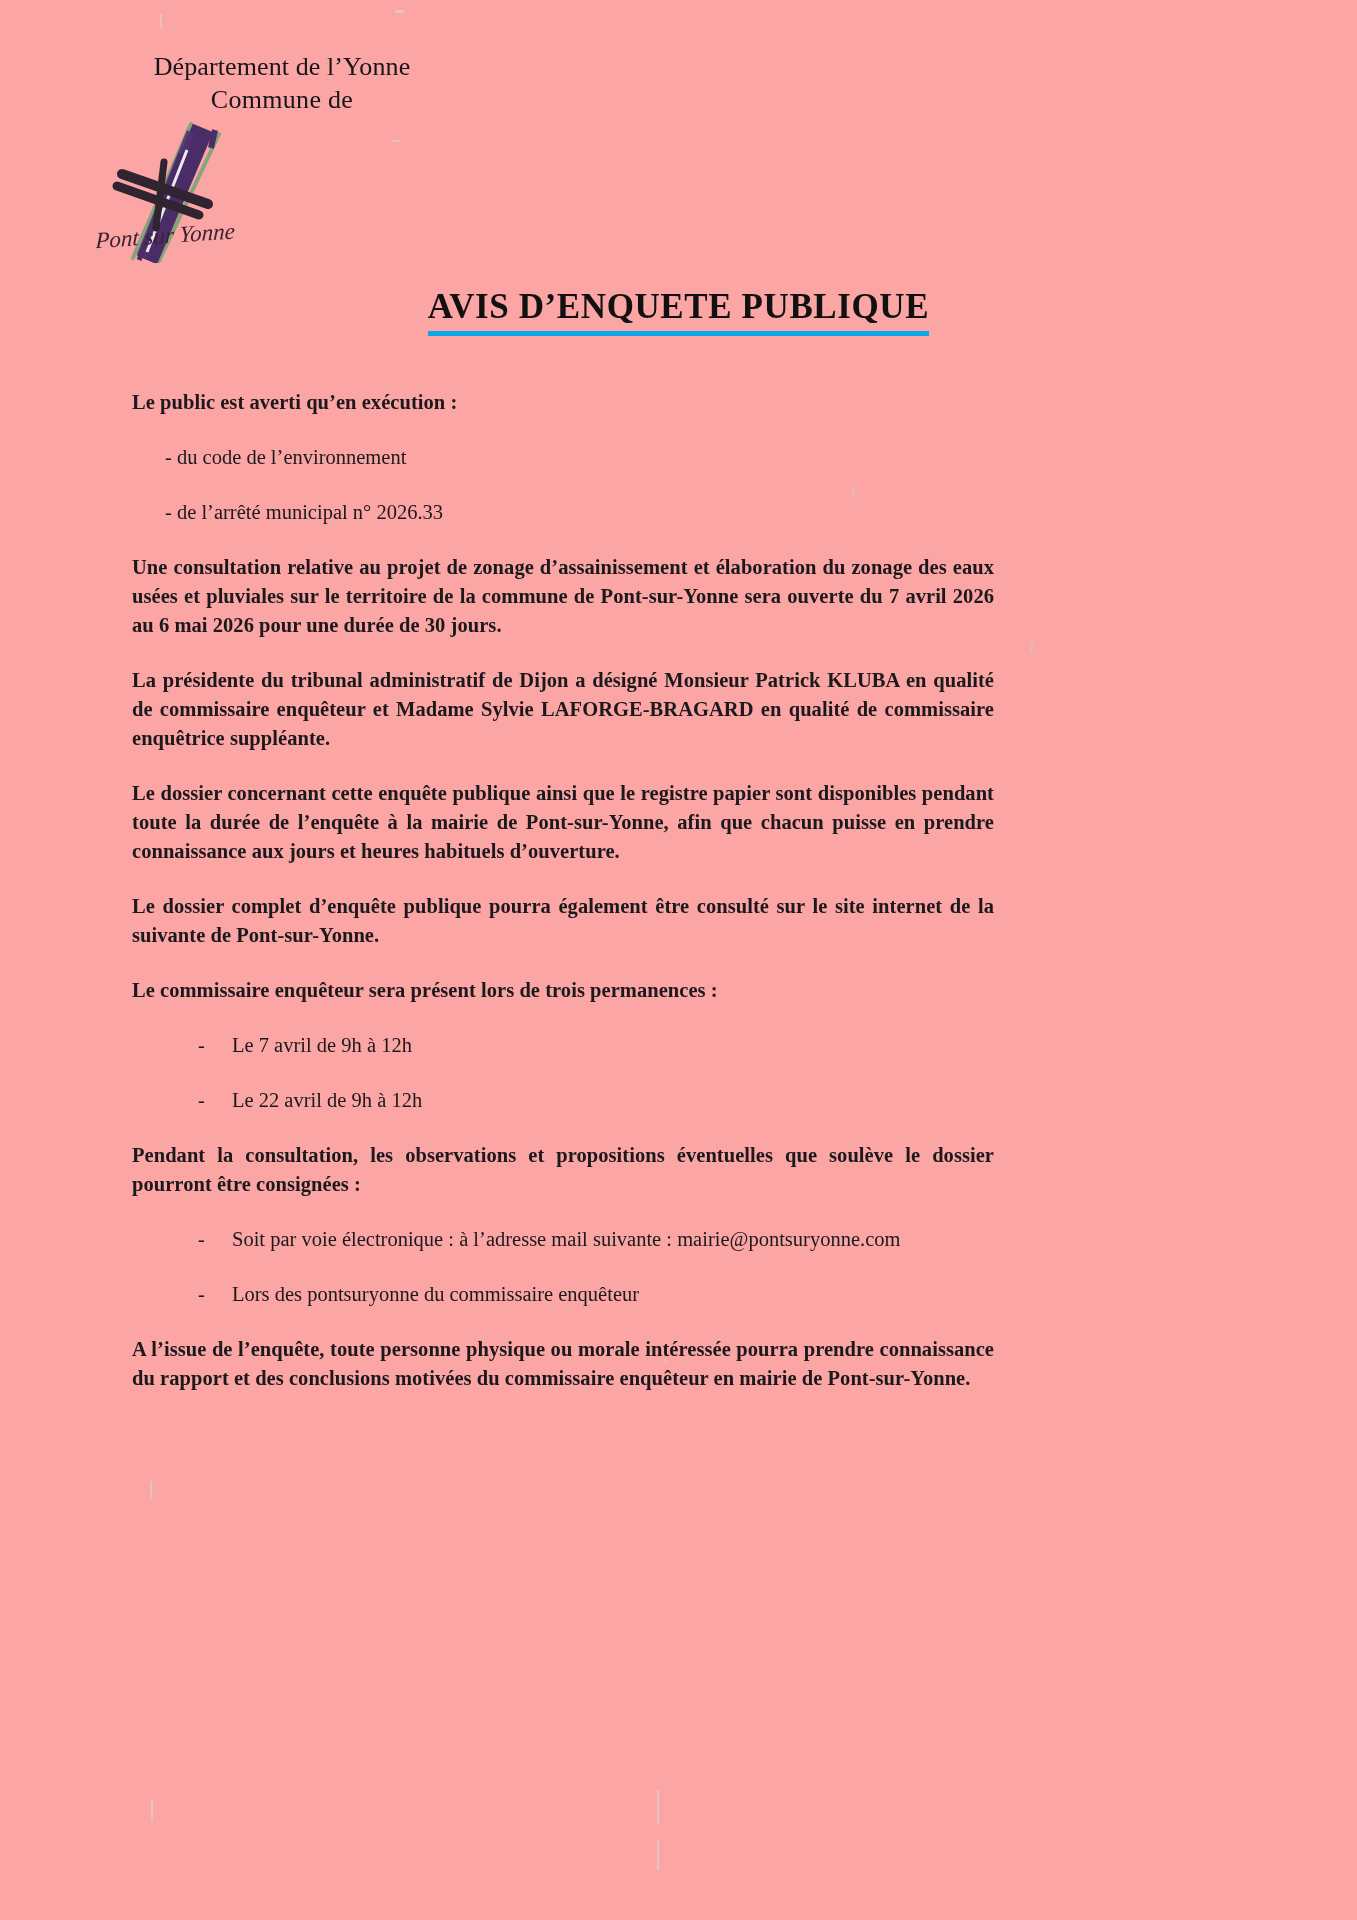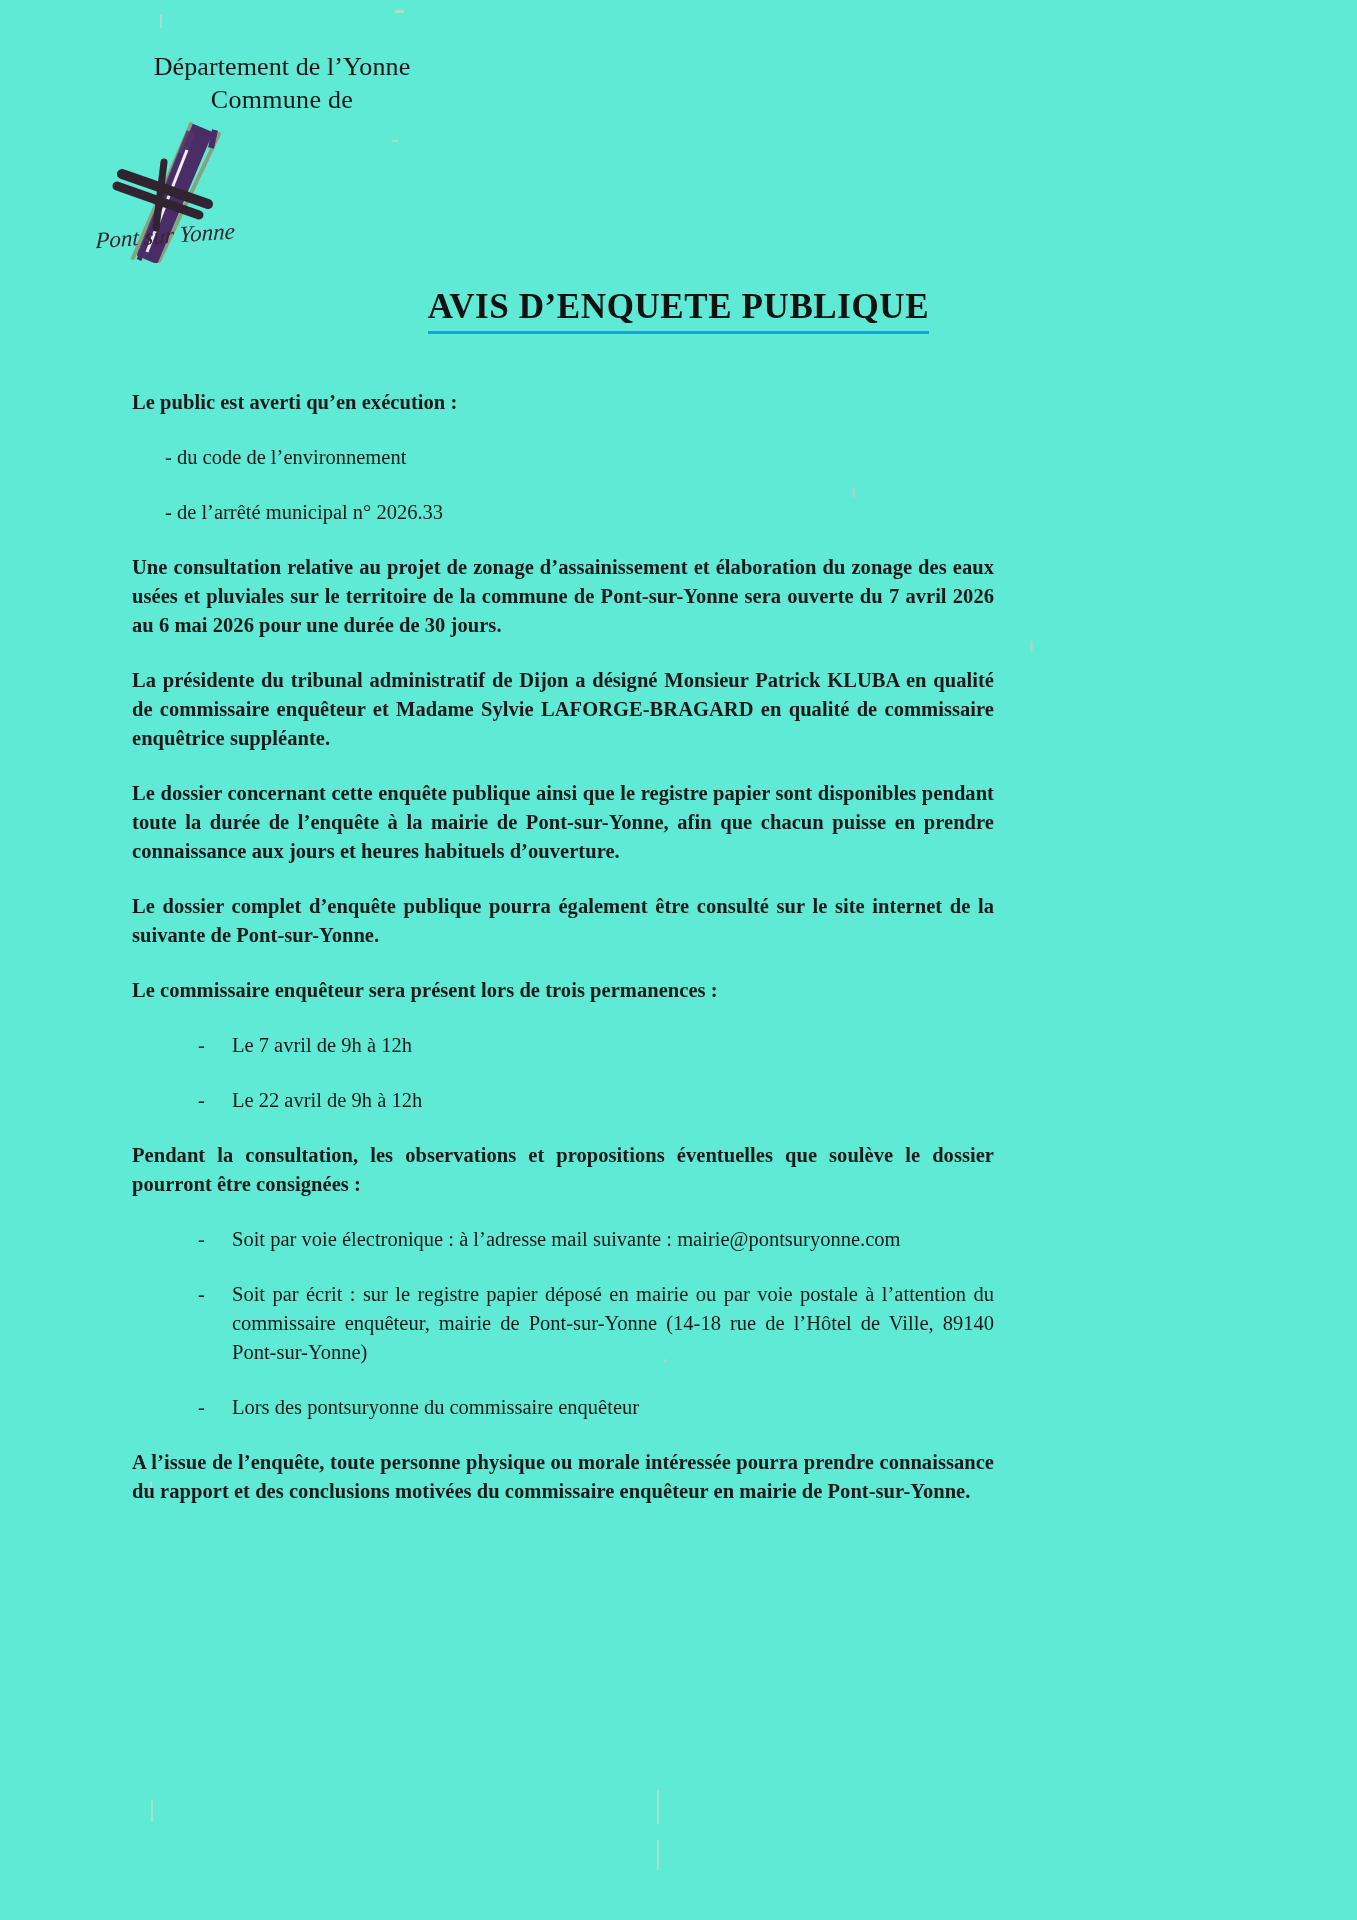--- a/index.html
+++ b/index.html
@@ -12,21 +12,21 @@
     height: 1920px;
     font-family: "Liberation Serif", "DejaVu Serif", serif;
     color: #18161a;
     position: relative;
     overflow: hidden;
   }
   .page {
     position: relative;
     width: 1357px;
     height: 1920px;
-    background: #5eead4;
+    background: #fca5a5;
   }
 
   
   .speck {
     position: absolute;
     background: #cfcbc9;
     border-radius: 50%;
     opacity: .55;
   }
   .scanline {
@@ -76,21 +76,21 @@
     top: 286px;
     width: 1357px;
     text-align: center;
   }
   .title-text {
     display: inline-block;
     font-size: 35px;
     font-weight: bold;
     letter-spacing: .6px;
     color: #111;
-    border-bottom: 3px solid #0ea5e9;
+    border-bottom: 5px solid #0ea5e9;
     padding-bottom: 3px;
     line-height: 42px;
   }
 
   
   .body {
     position: absolute;
     left: 132px;
     top: 388px;
     width: 862px;
@@ -205,20 +205,19 @@
 
     <ul class="dashlist perm">
       <li>Le 7 avril de 9h à 12h</li>
       <li>Le 22 avril de 9h à 12h</li>
     </ul>
 
     <p class="para">Pendant la consultation, les observations et propositions éventuelles que soulève le dossier pourront être consignées :</p>
 
     <ul class="dashlist">
       <li>Soit par voie électronique : à l’adresse mail suivante : mairie@pontsuryonne.com</li>
-      <li>Soit par écrit : sur le registre papier déposé en mairie ou par voie postale à l’attention du commissaire enquêteur, mairie de Pont-sur-Yonne (14-18 rue de l’Hôtel de Ville, 89140 Pont-sur-Yonne)</li>
       <li>Lors des pontsuryonne du commissaire enquêteur</li>
     </ul>
 
     <p class="para">A l’issue de l’enquête, toute personne physique ou morale intéressée pourra prendre connaissance du rapport et des conclusions motivées du commissaire enquêteur en mairie de Pont-sur-Yonne.</p>
 
   </div>
 </div>
 
 </body></html>

